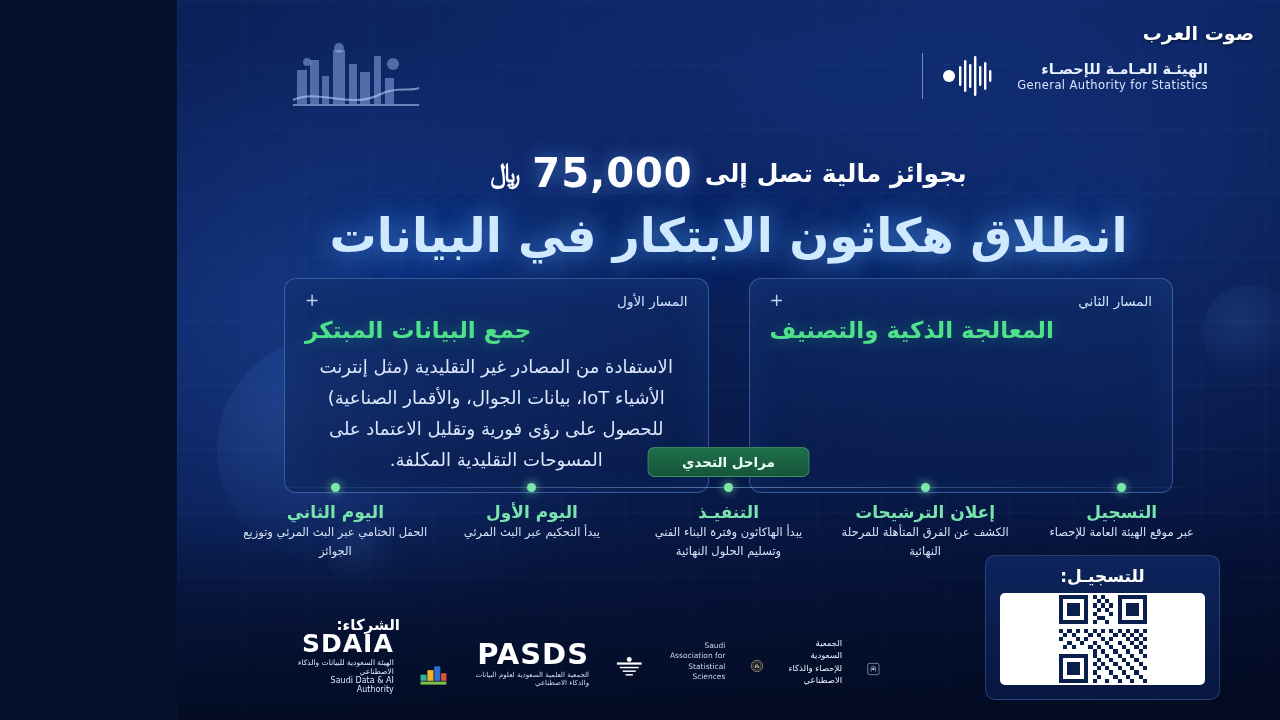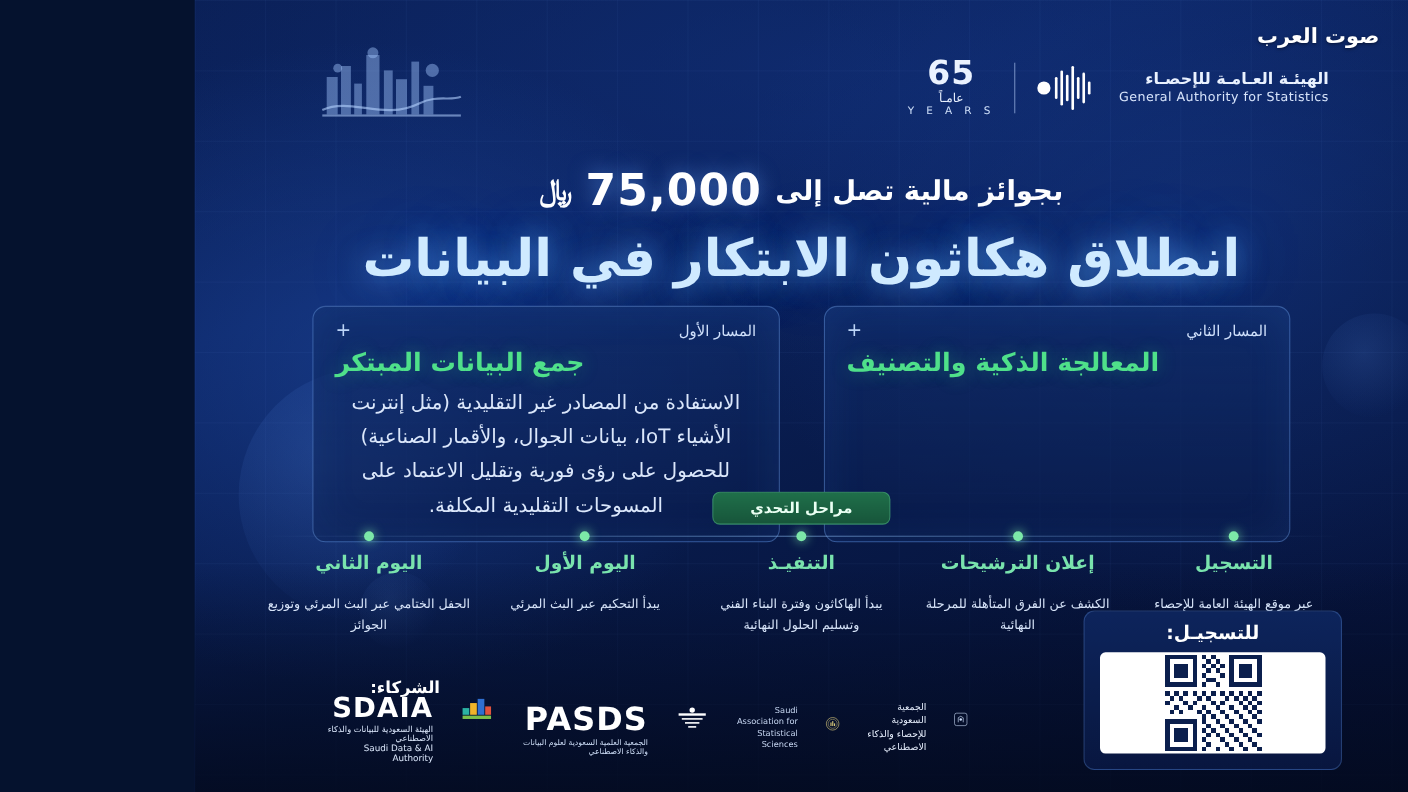--- a/index.html
+++ b/index.html
@@ -127,21 +127,21 @@
     position: absolute; top: 487px; left: 60px; right: 60px;
     display: flex; direction: rtl;
   }
   .tl-item { flex: 1; text-align: center; padding: 0 6px; position: relative; }
   .tl-dot {
     width: 9px; height: 9px; border-radius: 50%;
     background: #7ce8a8; margin: -4px auto 10px;
     box-shadow: 0 0 10px rgba(124,232,168,.9);
   }
   .tl-title { color: #79e3ad; font-size: 17px; font-weight: bold; }
-  .tl-desc { margin-top: 18px; color: #d6e3f8; font-size: 11.5px; line-height: 1.65; }
+  .tl-desc { margin-top: 1px; color: #d6e3f8; font-size: 11.5px; line-height: 1.65; }
 
   
   .reg-box {
     position: absolute; right: 60px; bottom: 20px;
     width: 235px; height: 145px;
     border-radius: 10px;
     background: linear-gradient(180deg, rgba(14,38,95,0.92), rgba(9,24,66,0.92));
     border: 1px solid rgba(120,175,255,0.25);
     padding: 10px 12px;
   }
@@ -156,21 +156,21 @@
   
   .partners-label {
     position: absolute; right: 880px; bottom: 86px;
     color: #ffffff; font-size: 15px; font-weight: bold;
   }
   .partners {
     position: absolute; left: 120px; right: 400px; bottom: 26px;
     display: flex; align-items: center; justify-content: space-between; gap: 18px;
     direction: rtl;
   }
-  .partner { display: flex; align-items: flex-start; gap: 25px; color: #eef4ff; }
+  .partner { display: flex; align-items: flex-end; gap: 25px; color: #eef4ff; }
   .p-text-ar { font-size: 8.5px; line-height: 1.45; color: #e9f1ff; text-align: right; }
   .p-text-en { font-size: 7.5px; line-height: 1.4; color: #c7d7f2; }
   .pasds-name { font-size: 29px; font-weight: bold; letter-spacing: 1px; color: #ffffff; }
   .pasds-sub { font-size: 7px; color: #cfdff8; letter-spacing: .2px; }
   .sdaia-name { font-size: 25px; font-weight: bold; color: #ffffff; letter-spacing: 1px; }
   .sdaia-ar { font-size: 7.5px; color: #dbe7fb; }
   .sdaia-en { font-size: 8px; color: #dbe7fb; }
 </style>
 </head>
 <body>
@@ -219,25 +219,20 @@
           <rect x="23" y="8" width="2.4" height="32" rx="1.2"></rect>
           <rect x="28" y="12" width="2.4" height="24" rx="1.2"></rect>
           <rect x="33" y="4" width="2.4" height="40" rx="1.2"></rect>
           <rect x="38" y="14" width="2.4" height="20" rx="1.2"></rect>
           <rect x="43" y="10" width="2.4" height="28" rx="1.2"></rect>
           <rect x="48" y="18" width="2.4" height="12" rx="1.2"></rect>
         </g>
       </svg>
     </div>
     <div class="vdivider"></div>
-    <div class="years">
-      <div class="years-num">65</div>
-      <div class="years-ar">عامـاً</div>
-      <div class="years-en">Y E A R S</div>
-    </div>
   </div>
 
   <div class="headline-wrap">
     <div class="prize-line">
       <span>بجوائز مالية تصل إلى</span>
       <span class="prize-amount">75,000</span>
       <span class="riyal-symbol">﷼</span>
     </div>
     <div class="main-title">انطلاق هكاثون الابتكار في البيانات</div>
   </div>

